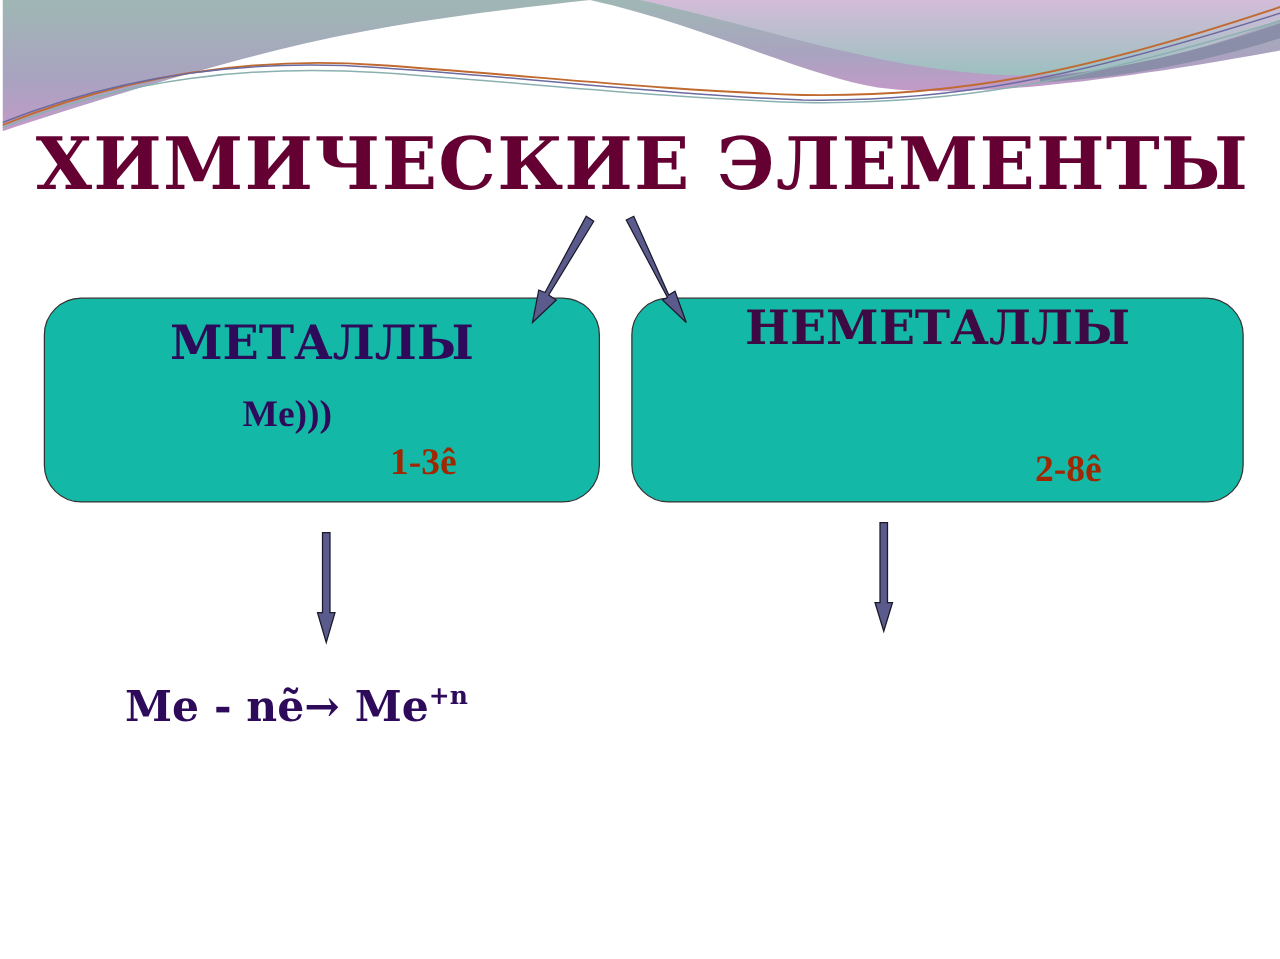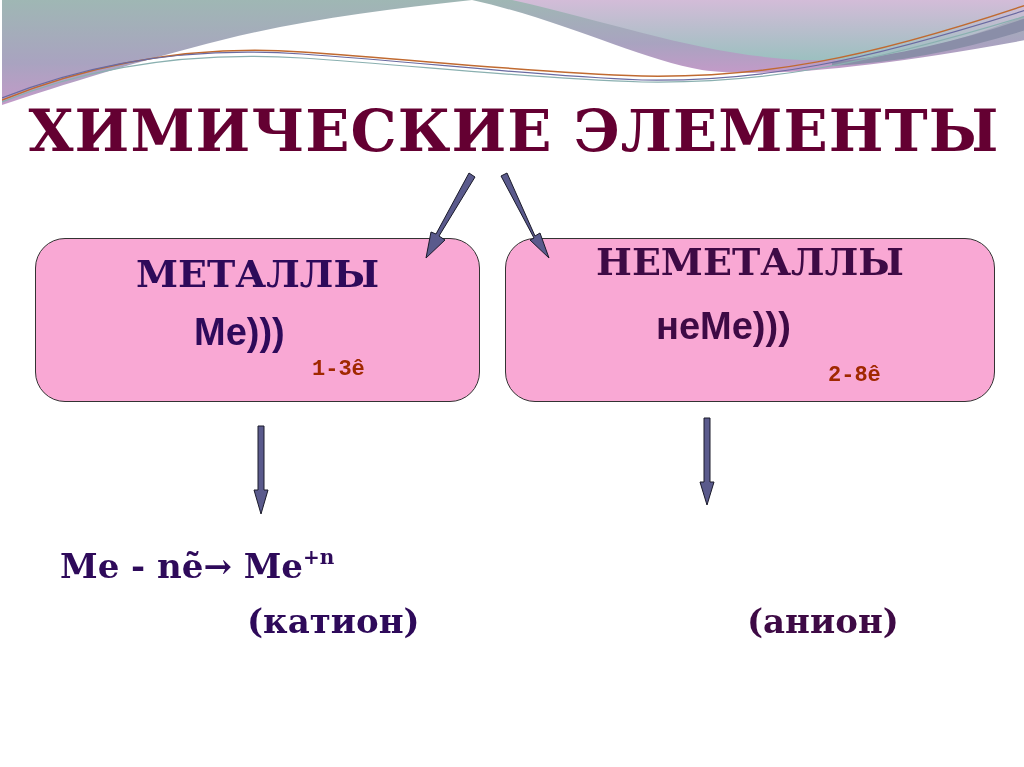--- a/index.html
+++ b/index.html
@@ -9,41 +9,41 @@
     font-family: "DejaVu Serif", serif;
   }
   .slide { position: absolute; left: 2px; top: 0; width: 1024px; height: 767px; border-radius: 29px; }
   .deco { position: absolute; left: 0; top: 0; width: 1024px; height: 120px; }
   .title {
     position: absolute; left: 0; top: 96px; width: 1024px; text-align: center;
     font-family: "DejaVu Serif", serif; font-weight: bold; font-size: 58px;
     color: #640032; letter-spacing: 1px; line-height: 70px;
   }
   .box {
-    position: absolute; border: 1.5px solid #333; border-radius: 30px; background: #f9a8d4;
+    position: absolute; border: 1.5px solid #333; border-radius: 30px; background: #14b8a6;
   }
   .box-left { left: 33px; top: 238px; width: 443px; height: 162px; }
   .box-right { left: 503px; top: 238px; width: 488px; height: 162px; }
   .box-title {
     position: absolute; width: 100%; text-align: center;
     font-family: "DejaVu Serif", serif; font-weight: bold; font-size: 38px;
     line-height: 46px;
   }
   .box-sub {
-    position: absolute; font-family: Liberation Sans, sans-serif; font-weight: bold;
-    font-size: 38px; line-height: 46px;
+    position: absolute; font-family: Liberation Serif, serif; font-weight: bold;
+    font-size: 30px; line-height: 46px;
   }
   .electrons {
-    position: absolute; font-family: Liberation Mono, monospace; font-weight: bold;
-    font-size: 22px; color: #a02800; line-height: 26px;
+    position: absolute; font-family: Liberation Serif, serif; font-weight: bold;
+    font-size: 30px; color: #a02800; line-height: 26px;
   }
   .arrows { position: absolute; left: 0; top: 0; width: 1024px; height: 767px; pointer-events: none; }
   .eq {
     position: absolute; font-family: "DejaVu Serif", serif; font-weight: bold;
-    font-size: 34px; line-height: 42px; white-space: nowrap;
+    font-size: 34px; line-height: 42px; white-space: nowrap; margin-left: 40px;
   }
   .eq sup { font-size: 20px; vertical-align: 14px; line-height: 0; }
   .ion {
     position: absolute; font-family: "DejaVu Serif", serif; font-weight: bold;
     font-size: 34px; line-height: 42px; white-space: nowrap;
   }
 </style>
 </head>
 <body>
 
@@ -74,37 +74,34 @@
   <div class="title">ХИМИЧЕСКИЕ ЭЛЕМЕНТЫ</div>
 
   <div class="box box-left">
     <div class="box-title" style="top:12px; color:#2e0a5a;">МЕТАЛЛЫ</div>
     <div class="box-sub" style="left:158px; top:70px; color:#2e0a5a;">Me)))</div>
     <div class="electrons" style="left:276px; top:118px;">1-3ê</div>
   </div>
 
   <div class="box box-right">
     <div class="box-title" style="top:0px; color:#3e0a45;">НЕМЕТАЛЛЫ</div>
-    <div class="box-sub" style="left:150px; top:64px; color:#3e0a45;">неМе)))</div>
     <div class="electrons" style="left:322px; top:124px;">2-8ê</div>
   </div>
 
   <svg class="arrows" viewBox="0 0 1024 767">
     <g>
       <polygon points="467,173 473,177 437,236 443,240 424,258 429,232 434,234" fill="#5a5a8c" stroke="#1a1a2a" stroke-width="1"></polygon>
     </g>
     <g>
       <polygon points="499,176 505,173 533,236 538,233 547,258 528,240 532,238" fill="#5a5a8c" stroke="#1a1a2a" stroke-width="1"></polygon>
     </g>
     <g>
       <polygon points="256,426 262,426 262,490 266,490 259,514 252,490 256,490" fill="#5a5a8c" stroke="#1a1a2a" stroke-width="1"></polygon>
     </g>
     <g>
       <polygon points="702,418 708,418 708,482 712,482 705,505 698,482 702,482" fill="#5a5a8c" stroke="#1a1a2a" stroke-width="1"></polygon>
     </g>
   </svg>
 
   <div class="eq" style="left:58px; top:545px; color:#2e0a5a;"><span>Me - nẽ→ Me</span><sup>+n</sup></div>
-  <div class="ion" style="left:245px; top:600px; color:#2e0a5a;">(катион)</div>
 
-  <div class="ion" style="left:745px; top:600px; color:#3e0a45;">(анион)</div>
 
 </div>
 
 </body></html>

